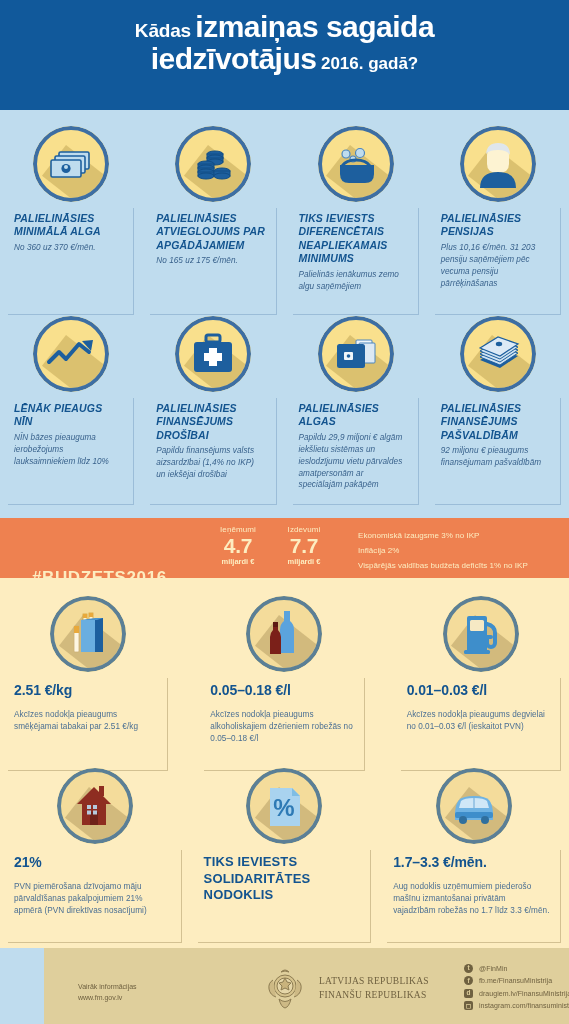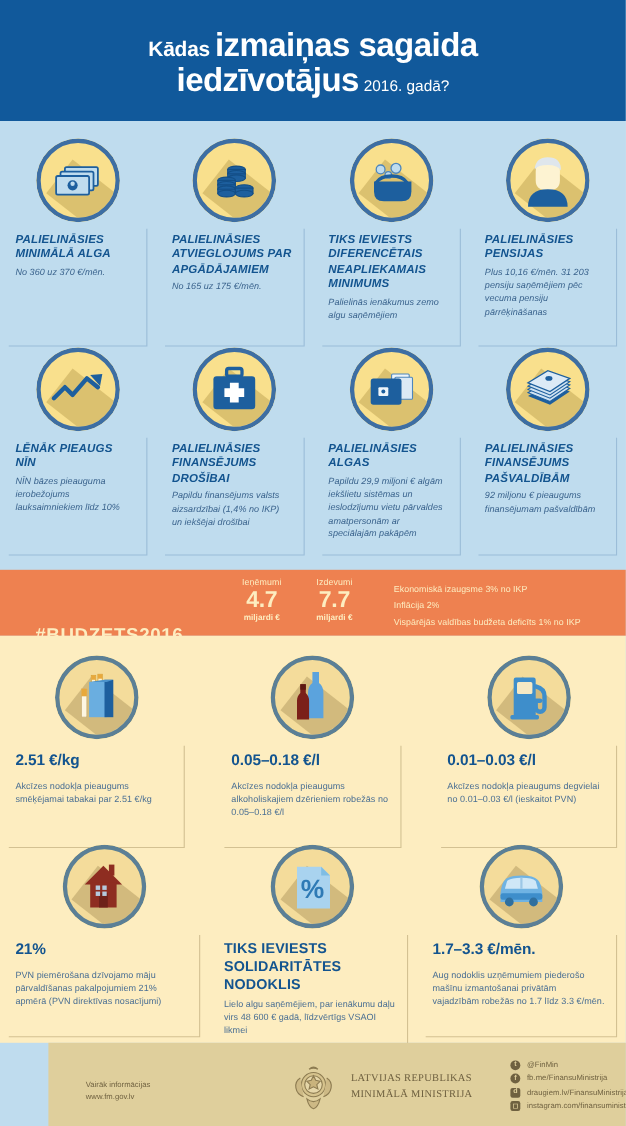--- a/index.html
+++ b/index.html
@@ -20,41 +20,41 @@
   }
 
   
   .header {
     position: absolute;
     left: 0; top: 0;
     width: 569px;
     height: 110px;
     background: #11599b;
     box-sizing: border-box;
-    padding-top: 26px;
+    padding-top: 11px;
     text-align: center;
   }
   .header .line {
     color: #ffffff;
     line-height: 1.08;
     white-space: nowrap;
   }
   .h-small {
     font-size: 19px;
     font-weight: bold;
     letter-spacing: -0.2px;
   }
   .h-big {
     font-size: 30px;
     font-weight: bold;
     letter-spacing: -0.5px;
   }
   .h-mid {
-    font-size: 14px;
-    font-weight: normal;
+    font-size: 17px;
+    font-weight: bold;
   }
 
   
   .blue-body {
     position: absolute;
     left: 0; top: 110px;
     width: 569px;
     height: 408px;
     background: #bfdcee;
   }
@@ -691,21 +691,20 @@
               <path d="M24 20 h22 l8 8 v30 h-30 z" fill="#a9d3ef"></path>
               <path d="M46 20 l8 8 h-8 z" fill="#7fbde4"></path>
               <text x="38" y="48" font-family="Liberation Sans, sans-serif" font-size="24" font-weight="bold" fill="#2e7ab5" text-anchor="middle">%</text>
             </g>
           </svg>
           <div class="ring"></div>
         </div>
       </div>
       <div class="card-text">
         <div class="card-title">TIKS IEVIESTS SOLIDARITĀTES NODOKLIS</div>
-        <div class="card-desc">Lielo algu saņēmējiem, par ienākumu daļu virs 48 600 € gadā, līdzvērtīgs VSAOI likmei</div>
       </div>
     </div>
 
     <div class="card yellow-card">
       <div class="icon-wrap">
         <div class="badge on-yellow">
           <div class="disc">
               <div class="shadow"></div>
             </div>
           <svg viewBox="0 0 76 76">
@@ -743,21 +742,21 @@
           <circle cx="26" cy="20" r="8" fill="#e5d6a8"></circle>
           <path d="M26 12 l2 4 4 1 -3 3 1 4 -4 -2 -4 2 1 -4 -3 -3 4 -1 z" fill="#c9b37c"></path>
           <path d="M14 14 q-5 3 -4 9 q1 6 7 8" fill="#cdb985"></path>
           <path d="M38 14 q5 3 4 9 q-1 6 -7 8" fill="#cdb985"></path>
           <path d="M20 33 q6 5 12 0 q-2 8 -6 9 q-4 -1 -6 -9 z" fill="#cdb985"></path>
           <path d="M22 6 q4 -4 8 0 q-4 -2 -8 0 z" fill="#c9b37c"></path>
         </g>
       </svg>
       <div class="foot-org">
         <div>LATVIJAS REPUBLIKAS</div>
-        <div>MINIMĀLĀ MINISTRIJA</div>
+        <div>FINANŠU REPUBLIKAS</div>
       </div>
     </div>
 
     <div class="foot-social">
       <div class="soc-row">
         <span class="soc-ic round">t</span>
         <span class="soc-txt">@FinMin</span>
       </div>
       <div class="soc-row">
         <span class="soc-ic round">f</span>

